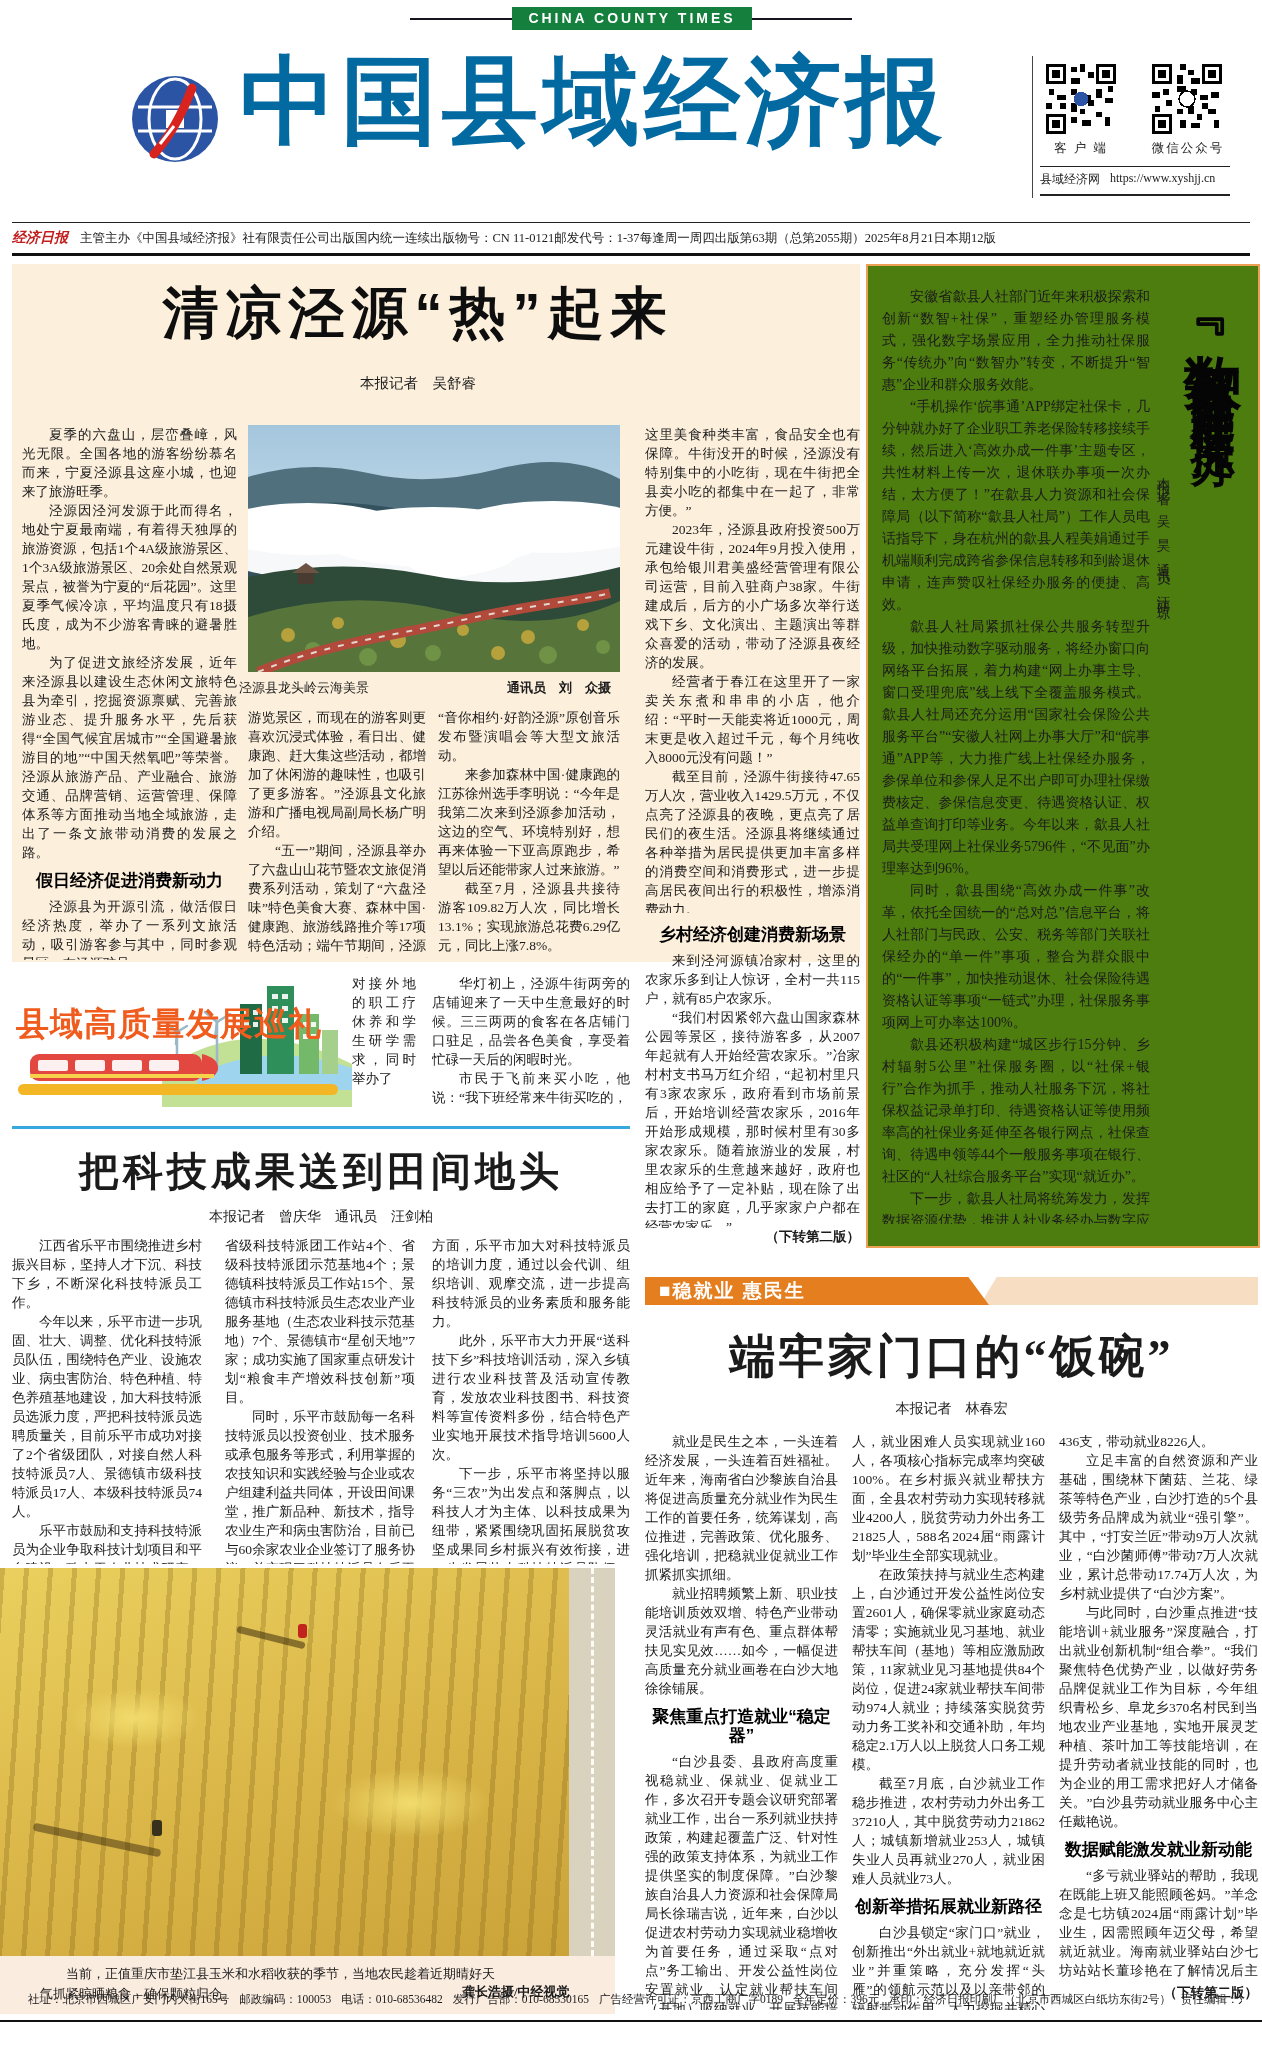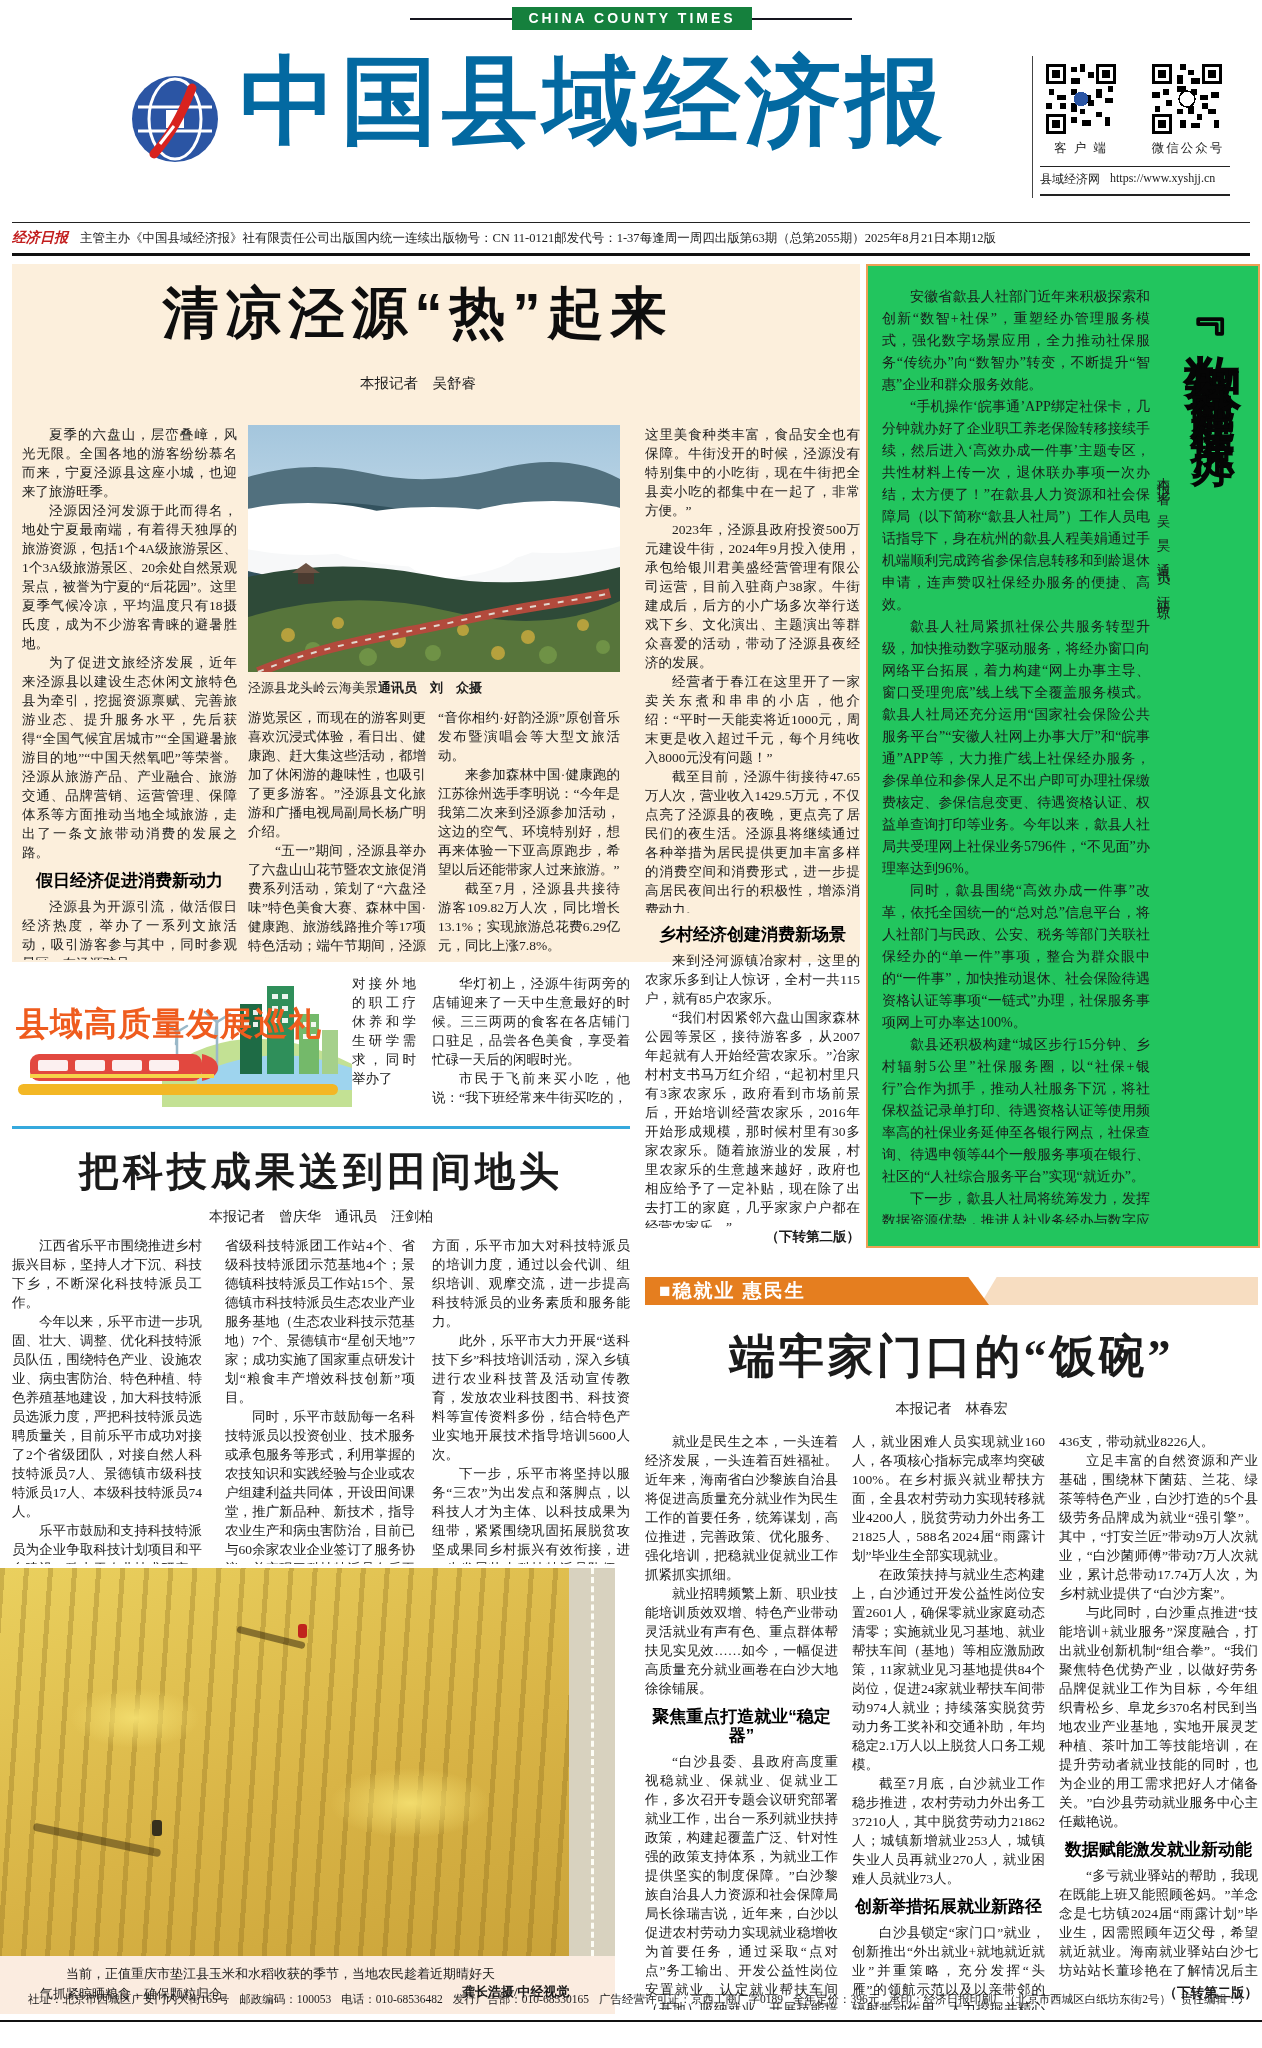--- a/index.html
+++ b/index.html
@@ -32,21 +32,21 @@
   .a1-headline{top:276px;left:18px;width:800px;text-align:center;font-weight:900;font-size:56px;
                letter-spacing:7px;color:#0e0e0e;}
   .a1-byline{top:374px;left:18px;width:800px;text-align:center;font-size:14.5px;}
   .col{font-size:13.5px;line-height:19px;text-align:justify;overflow:hidden;}
   .col p{margin:0;text-indent:2em;}
   .col p.pc{text-indent:0;}
   .col .subhead{font-family:"Liberation Sans","DejaVu Sans",sans-serif;font-weight:700;font-size:17px;
                 text-align:center;margin:9px 0 7px;text-indent:0;color:#000;}
   .jump{font-weight:700;font-size:13.5px;text-align:right;}
   .a1-photo{top:425px;left:248px;width:372px;height:247px;overflow:hidden;}
-  .a1-cap{top:679px;left:248px;width:372px;display:flex;justify-content:flex-start;font-size:13px;}
+  .a1-cap{top:679px;left:239px;width:372px;display:flex;justify-content:space-between;font-size:13px;}
   .a1-cap .credit{font-weight:700;}
   
   .tour{top:972px;left:12px;width:340px;height:146px;overflow:hidden;}
   .tour-title{position:absolute;top:30px;left:4px;width:300px;color:#ef5c1e;font-weight:900;font-size:33px;
               letter-spacing:1px;white-space:nowrap;}
   
   .blue-rule{top:1126px;left:12px;width:618px;height:3px;background:#35a9dd;}
   .a2-headline{top:1144px;left:12px;width:618px;text-align:center;font-weight:900;font-size:40px;letter-spacing:4px;}
   .a2-byline{top:1208px;left:12px;width:618px;text-align:center;font-size:14px;}
   
@@ -65,21 +65,21 @@
   .cap2 p{margin:0;padding:8px 120px 0 40px;font-size:13px;line-height:20px;text-indent:2em;}
   .cap2 .credit{position:absolute;left:462px;top:27px;font-weight:700;font-size:13px;white-space:nowrap;}
   
   .sec-banner{top:1277px;left:645px;width:330px;height:28px;background:#e57e1f;color:#fff;padding-left:14px;
               font:700 19px/28px "Liberation Sans","DejaVu Sans",sans-serif;letter-spacing:2px;
               clip-path:polygon(0 0,94% 0,100% 100%,0 100%);}
   .sec-tail{top:1277px;left:980px;width:278px;height:28px;background:#f7ddc1;clip-path:polygon(6% 0,100% 0,100% 100%,0 100%);}
   .a3-headline{top:1326px;left:645px;width:613px;text-align:center;font-weight:900;font-size:46px;letter-spacing:3px;}
   .a3-byline{top:1400px;left:645px;width:613px;text-align:center;font-size:14px;}
   
-  .a4-box{top:264px;left:866px;width:390px;height:980px;border:2px solid #eda054;background:#22c55e;}
+  .a4-box{top:264px;left:866px;width:390px;height:980px;border:2px solid #eda054;background:#4d7c0f;}
   .vert{writing-mode:vertical-rl;text-orientation:upright;}
   .a4-headline{position:absolute;right:6px;top:34px;height:930px;font-family:"Liberation Sans","DejaVu Sans",sans-serif;
                font-weight:900;font-size:44px;letter-spacing:9px;color:#050505;}
   .a4-big{font-size:58px;}
   .a4-byline{position:absolute;right:86px;top:200px;height:520px;font-size:13.5px;letter-spacing:5px;}
   .a4-text{position:absolute;left:14px;top:20px;width:268px;height:938px;font-size:14px;line-height:22px;}
   
   .foot-rule{top:2020px;left:0;width:1262px;border-top:2px solid #111;}
   .foot{top:1992px;left:28px;width:1214px;display:flex;gap:10px;font-size:11.5px;white-space:nowrap;overflow:hidden;}
 </style>

